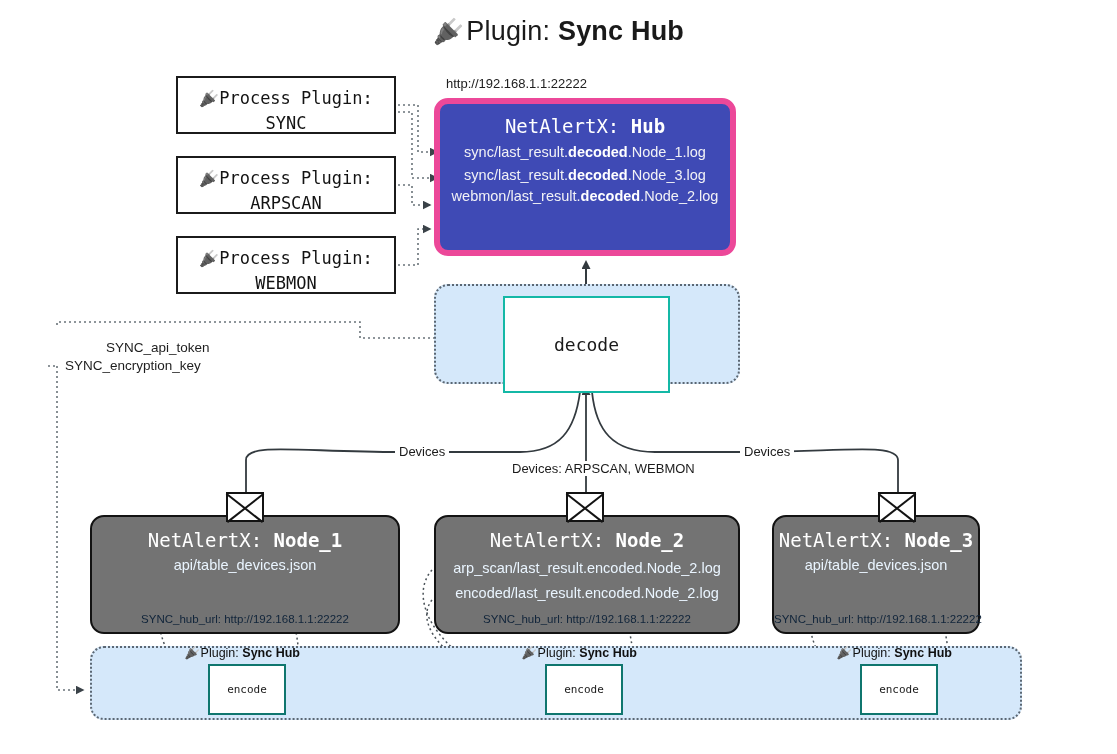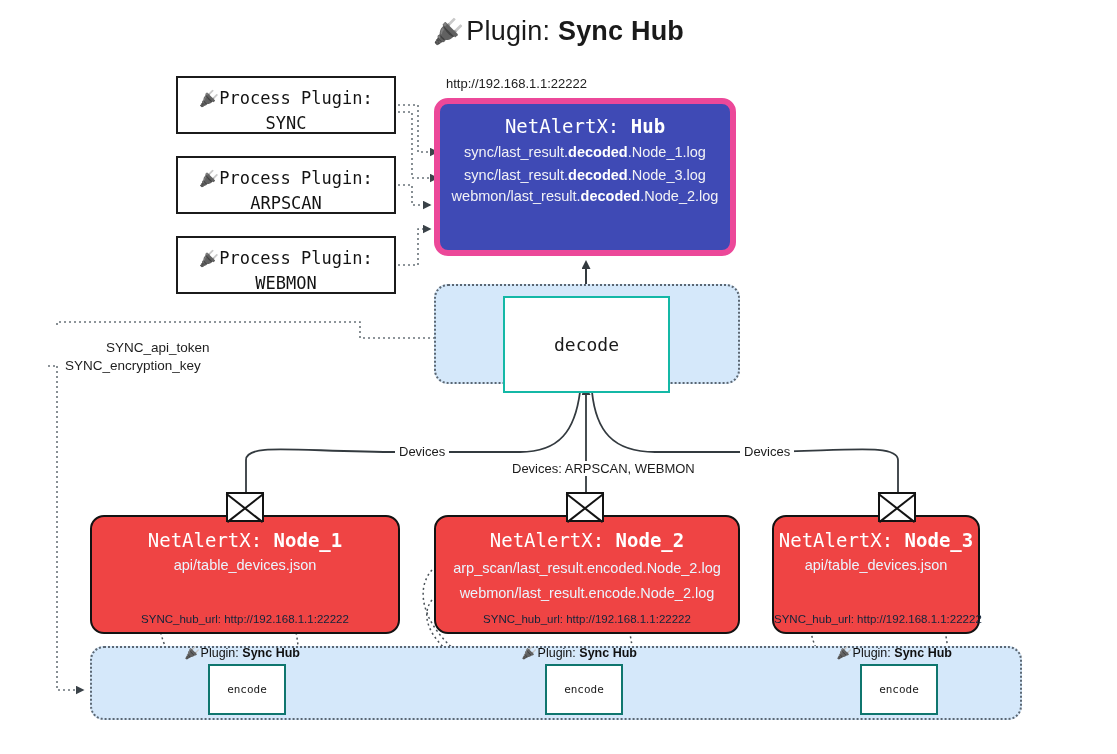--- a/index.html
+++ b/index.html
@@ -117,21 +117,21 @@
     color: #1d1d1d;
     background: #ffffff;
     padding: 0 3px;
     white-space: nowrap;
   }
   #key-api  { left: 103px; top: 317px; margin-top: 23px; }
   #key-enc  { left: 62px;  top: 358px; }
 
   
   .nodebox {
-    background: #ef4444;
+    background: #737373;
     border: 2px solid #121212;
     border-radius: 14px;
     color: #ffffff;
     height: 119px;
   }
   .nodebox .ntitle {
     text-align: center;
     font-family: "DejaVu Sans Mono", "Liberation Mono", monospace;
     font-size: 19px;
     margin-top: 12px;
@@ -322,21 +322,21 @@
     </div>
     <div class="dataline">api/table_devices.json</div>
     <div class="huburl">SYNC_hub_url: http://192.168.1.1:22222</div>
   </div>
 
   <div class="node nodebox" id="node2">
     <div class="ntitle">
       <span>NetAlertX:</span> <b>Node_2</b>
     </div>
     <div class="dataline two">arp_scan/last_result.encoded.Node_2.log</div>
-    <div class="dataline two">webmon/last_result.encode.Node_2.log</div>
+    <div class="dataline two">encoded/last_result.encoded.Node_2.log</div>
     <div class="huburl">SYNC_hub_url: http://192.168.1.1:22222</div>
   </div>
 
   <div class="node nodebox" id="node3">
     <div class="ntitle">
       <span>NetAlertX:</span> <b>Node_3</b>
     </div>
     <div class="dataline">api/table_devices.json</div>
     <div class="huburl">SYNC_hub_url: http://192.168.1.1:22222</div>
   </div>

